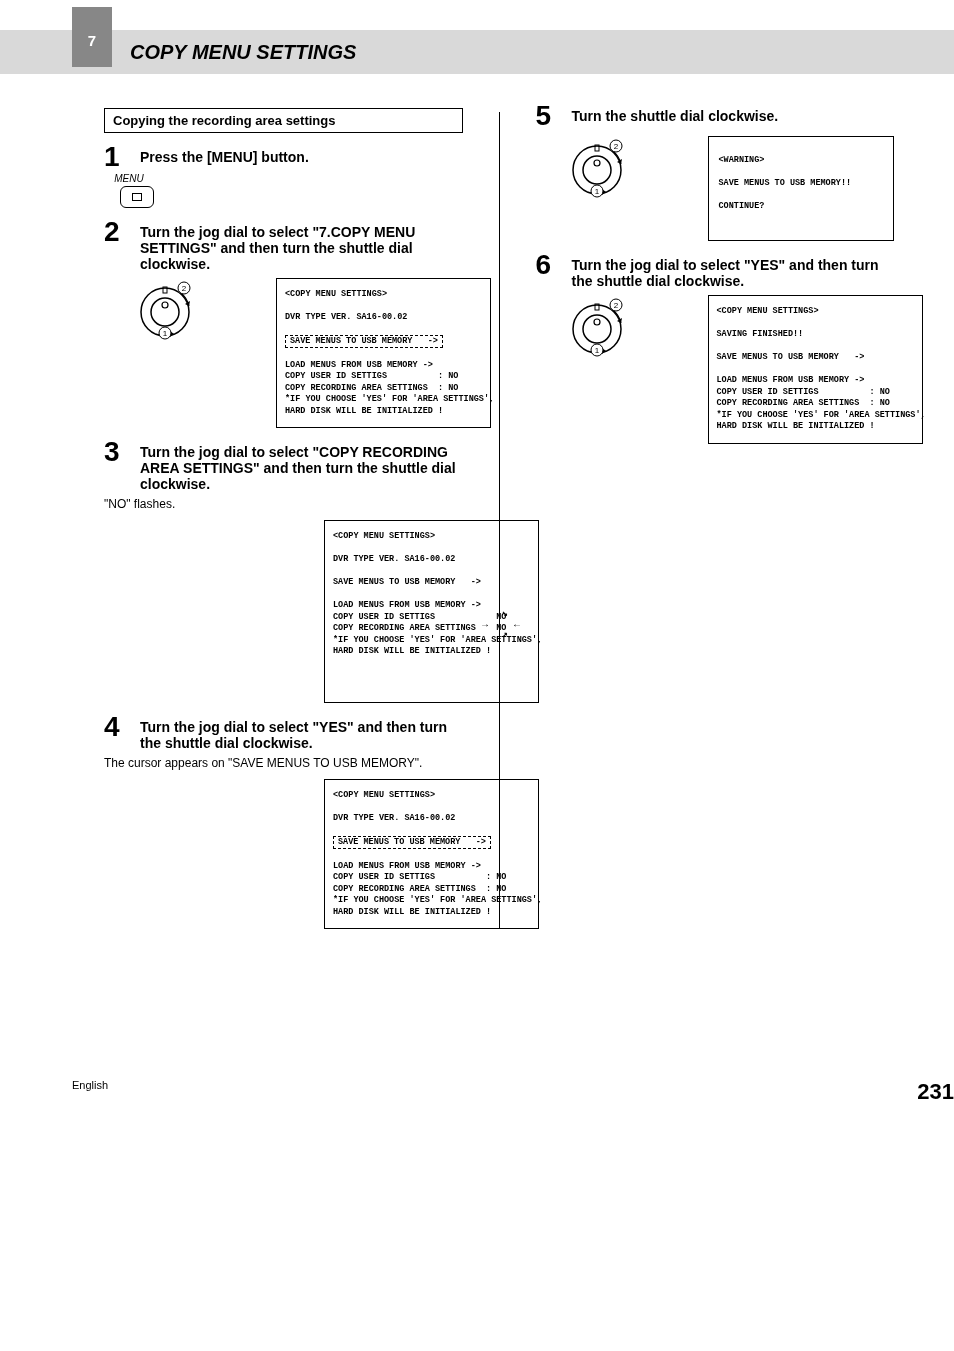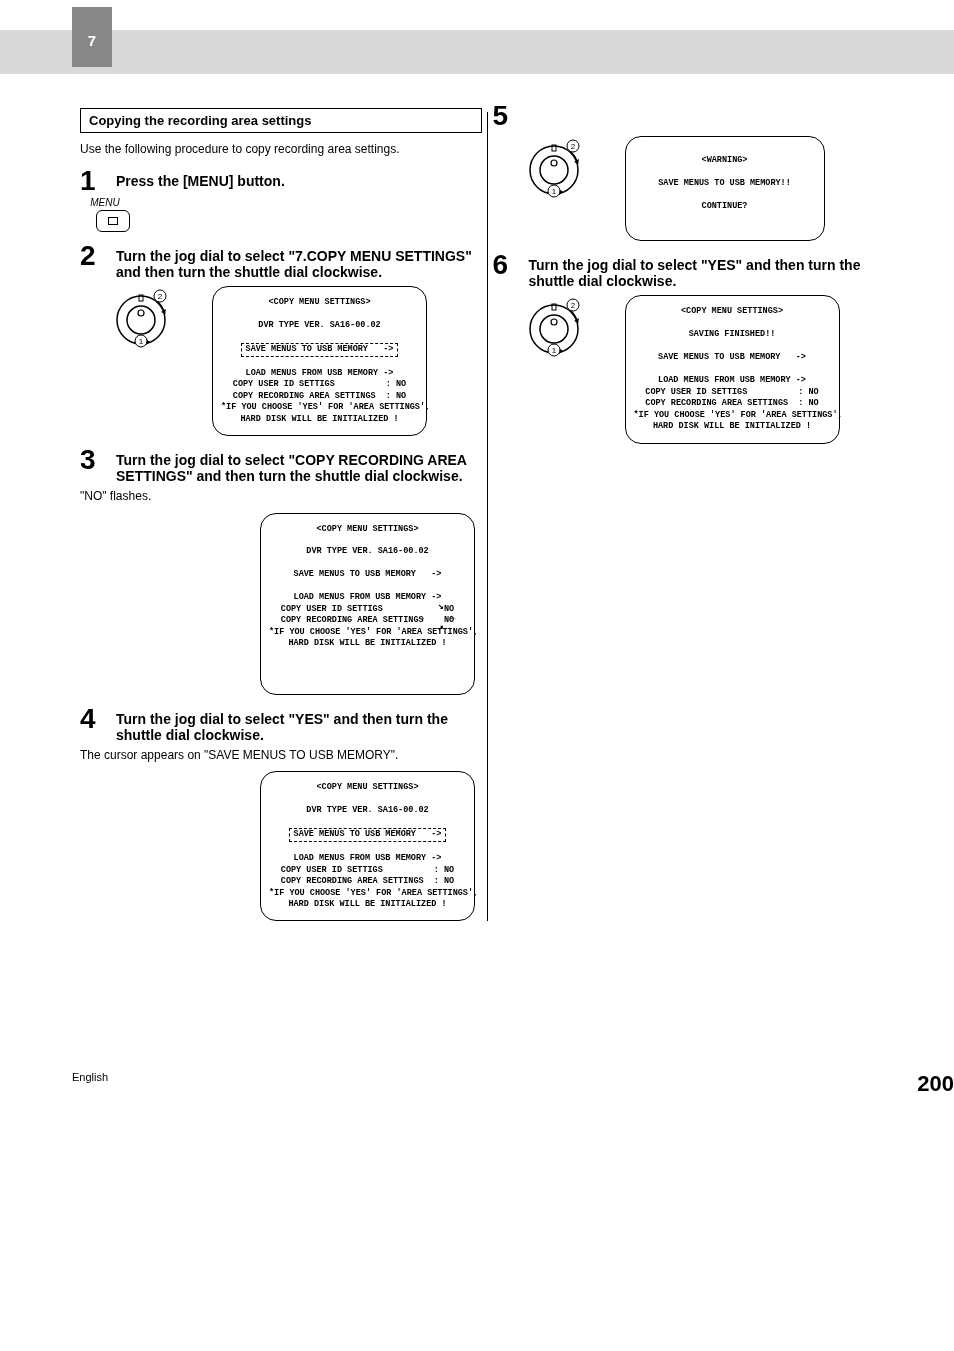--- a/index.html
+++ b/index.html
@@ -32,22 +32,22 @@
     font-size: 15px;
   }
   .page-header-title {
     font-weight: bold;
     font-style: italic;
     font-size: 20px;
     margin-left: 18px;
   }
   .content {
     display: flex;
-    padding: 28px 60px 10px 80px;
-    gap: 5px;
+    padding: 28px 60px 10px 104px;
+    gap: 36px;
   }
   .col {
     flex: 1;
     min-width: 0;
   }
   .divider {
     width: 1px;
     background: #000;
     margin: 10px 0;
   }
@@ -103,30 +103,31 @@
   }
   .figrow {
     display: flex;
     align-items: flex-start;
     gap: 40px;
     margin: 6px 0 10px 30px;
   }
   .dial-svg { flex-shrink: 0; }
   .lcd {
     border: 1px solid #000;
-    border-radius: 16px;
+    border-radius: 0;
     font-family: "Courier New", monospace;
     font-size: 8.5px;
     font-weight: bold;
     line-height: 1.35;
     padding: 10px 8px;
     width: 215px;
     white-space: pre;
-    text-align: center;
+    text-align: left;
     position: relative;
+    margin-left: 40px;
   }
   .lcd.warn { width: 200px; padding: 18px 10px 28px 10px; }
   .dashbox {
     border: 1px dashed #000;
     padding: 0 4px;
     display: inline-block;
   }
   .footer {
     display: flex;
     align-items: baseline;
@@ -163,28 +164,28 @@
     font-weight: bold;
   }
 </style>
 </head>
 <body>
 
 <div class="page-header">
   <div class="page-tab">
     <span>7</span>
   </div>
+  <div class="page-header-title">COPY MENU SETTINGS</div>
 </div>
 
 <div class="content">
 
   <div class="col">
 
     <div class="section-box">Copying the recording area settings</div>
-    <div class="body-text">Use the following procedure to copy recording area settings.</div>
 
     <div class="step">
       <div class="step-num">1</div>
       <div class="step-head">Press the [MENU] button.</div>
     </div>
     <div style="margin-left:8px">
       <div class="menu-label" style="width:34px">MENU</div>
       <div class="menu-btn">
         <div class="menu-btn-inner"></div>
       </div>
@@ -268,20 +269,21 @@
     </div>
 
   </div>
 
   <div class="divider"></div>
 
   <div class="col">
 
     <div class="step" style="margin-top:0">
       <div class="step-num">5</div>
+      <div class="step-head">Turn the shuttle dial clockwise.</div>
     </div>
 
     <div class="figrow">
       <svg class="dial-svg" width="62" height="62">
         <circle cx="31" cy="34" r="24" fill="none" stroke="#000" stroke-width="1.5"></circle>
         <circle cx="31" cy="34" r="14" fill="none" stroke="#000" stroke-width="1.5"></circle>
         <circle cx="31" cy="27" r="3" fill="none" stroke="#000" stroke-width="1.2"></circle>
         <rect x="29" y="9" width="4" height="6" fill="none" stroke="#000"></rect>
         <path d="M22 56 A24 24 0 0 0 40 56" fill="none" stroke="#000" stroke-width="1.2"></path>
         <polygon points="40,56 36,53 36,59" fill="#000"></polygon>
@@ -331,14 +333,14 @@
 <span>COPY RECORDING AREA SETTINGS  : NO</span>
 <span>*IF YOU CHOOSE 'YES' FOR 'AREA SETTINGS',</span>
 <span>HARD DISK WILL BE INITIALIZED !</span></div>
     </div>
 
   </div>
 </div>
 
 <div class="footer">
   <span class="lang">English</span>
-  <span class="pnum">200</span>
+  <span class="pnum">231</span>
 </div>
 
 </body></html>

